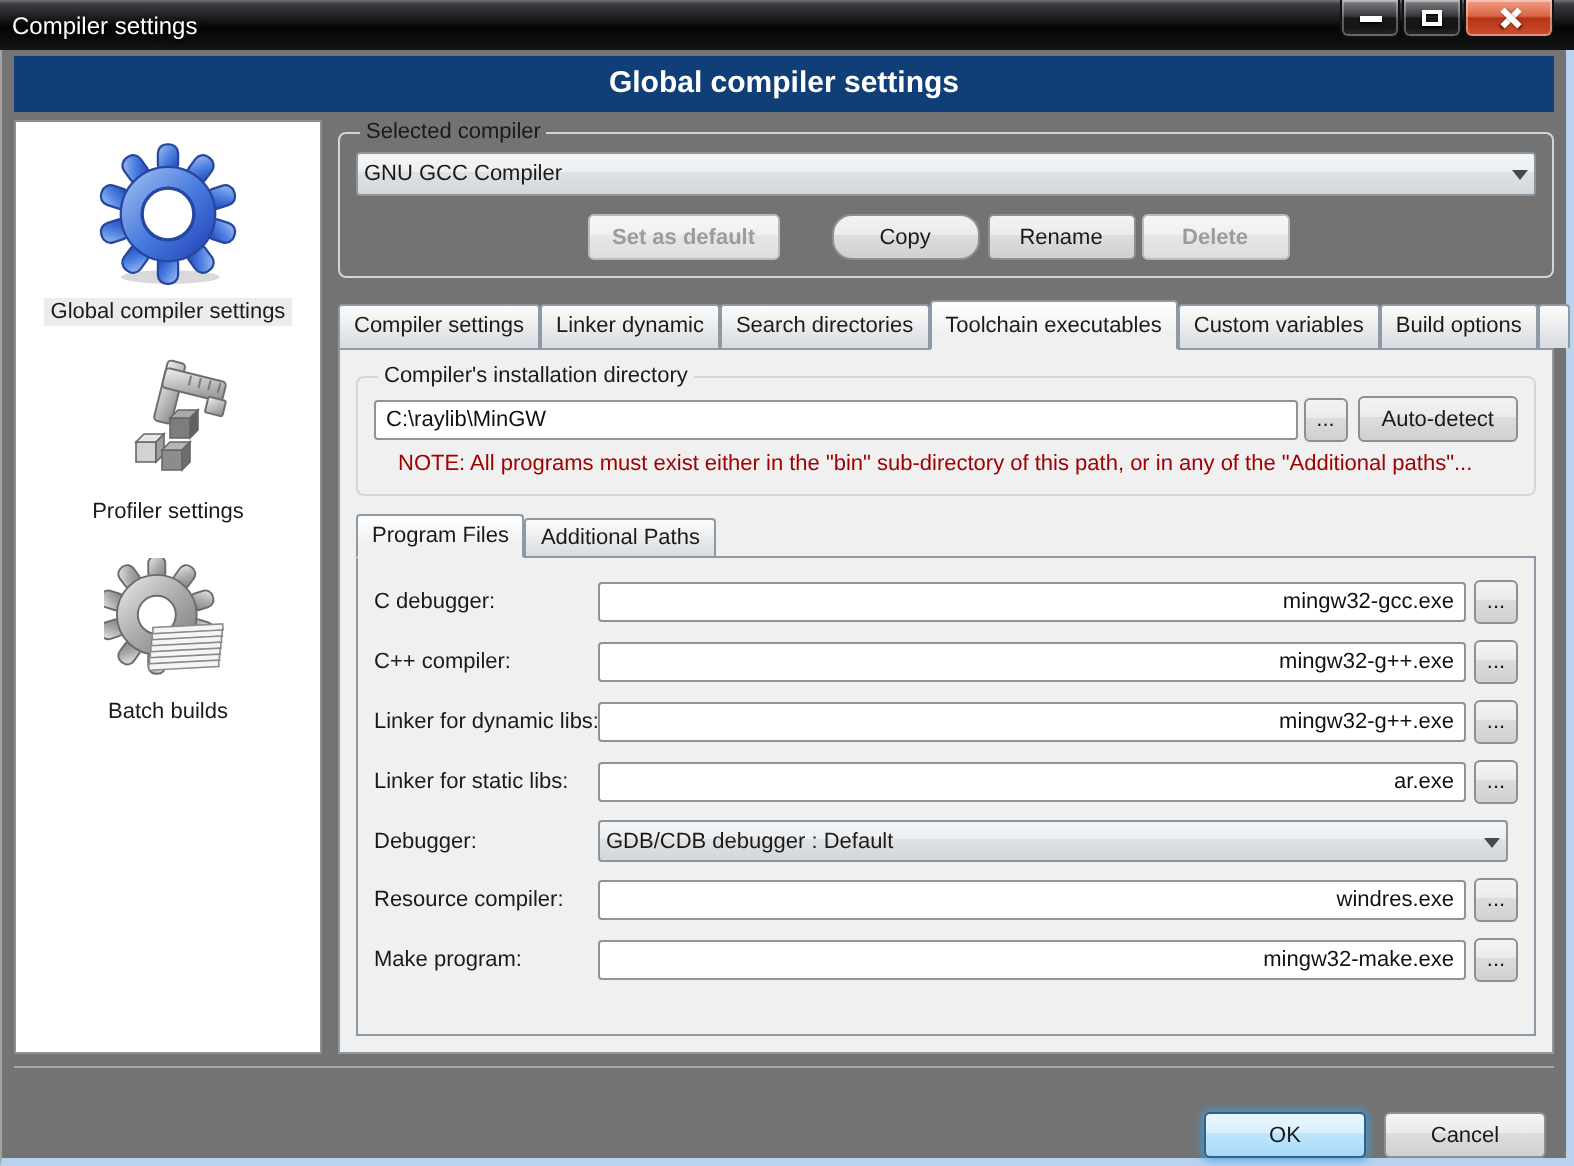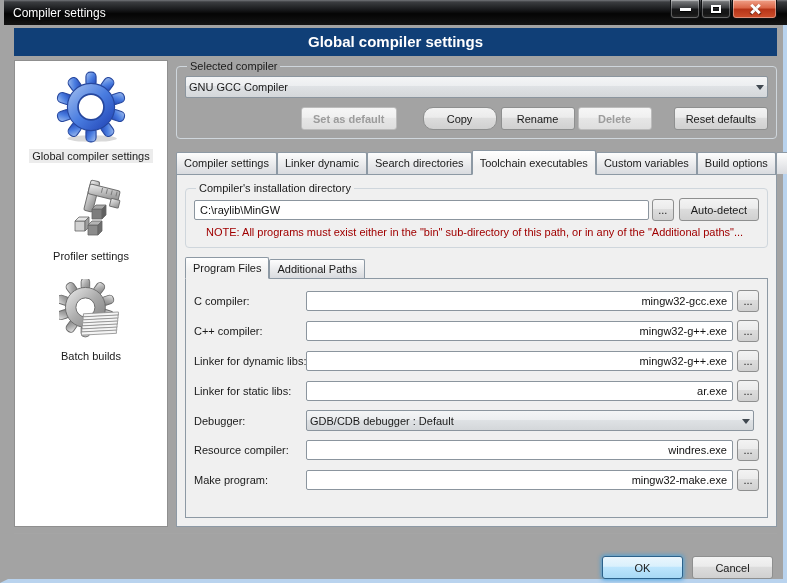--- a/index.html
+++ b/index.html
@@ -1,20 +1,20 @@
 <!DOCTYPE html>
 <html><head>
 <meta charset="utf-8">
 <style>
   * { box-sizing: border-box; margin: 0; padding: 0; }
   html,body { background:#555; }
   body { font-family: "Liberation Sans", sans-serif; font-size: 11px; color:#1a1a1a; }
 
-  .window { width:787px; height:583px; position:relative; background:#a3a3a3;
-            border-left:8px solid #a3a3a3; border-right:4px solid #b9d3ee; border-bottom:4px solid #b9d3ee;
+  .window { width:787px; height:583px; position:relative; background:#737373;
+            border-left:1px solid #a3a3a3; border-right:4px solid #b9d3ee; border-bottom:4px solid #b9d3ee;
             outline:1px solid #1c1c1c; }
 
   
   .titlebar { position:absolute; top:0; left:-4px; right:-4px; height:25px;
               background:linear-gradient(#73767a 0px, #3b3d40 2px, #17181a 10px, #050505 55%, #141414 100%);
               display:flex; align-items:center; }
   .title { color:#fff; font-size:12px; padding-left:9px; text-shadow:0 1px 3px #000; }
   .caption-buttons { position:absolute; right:10px; top:0; display:flex; }
   .cap-btn { width:30px; height:19px; border:1px solid #101214; border-top:none;
              border-radius:0 0 4px 4px; margin-left:1px;
@@ -242,21 +242,20 @@
           <legend>Selected compiler</legend>
           <div class="combo">
             <span class="combo-text">GNU GCC Compiler</span>
             <span class="arrow"></span>
           </div>
           <div class="btnrow">
             <button class="btn btn-setdefault" disabled="">Set as default</button>
             <button class="btn btn-copy">Copy</button>
             <button class="btn btn-rename">Rename</button>
             <button class="btn btn-delete" disabled="">Delete</button>
-            <button class="btn btn-reset">Reset defaults</button>
           </div>
         </fieldset>
 
         <div class="tabstrip">
           <div class="tab">Compiler settings</div>
           <div class="tab">Linker dynamic</div>
           <div class="tab">Search directories</div>
           <div class="tab active">Toolchain executables</div>
           <div class="tab">Custom variables</div>
           <div class="tab">Build options</div>
@@ -279,21 +278,21 @@
             <div class="note">NOTE: All programs must exist either in the "bin" sub-directory of this path, or in any of the "Additional paths"...</div>
           </fieldset>
 
           <div class="subtabstrip">
             <div class="subtab active">Program Files</div>
             <div class="subtab">Additional Paths</div>
           </div>
 
           <div class="subpanel">
   <div class="frow">
-    <label class="flabel">C compiler:</label>
+    <label class="flabel">C debugger:</label>
     <input class="tinput" value="mingw32-gcc.exe" style="">
 
     <button class="btn browse">...</button>
   </div>
 
   <div class="frow">
     <label class="flabel">C++ compiler:</label>
     <input class="tinput" value="mingw32-g++.exe" style="">
 
     <button class="btn browse">...</button>

